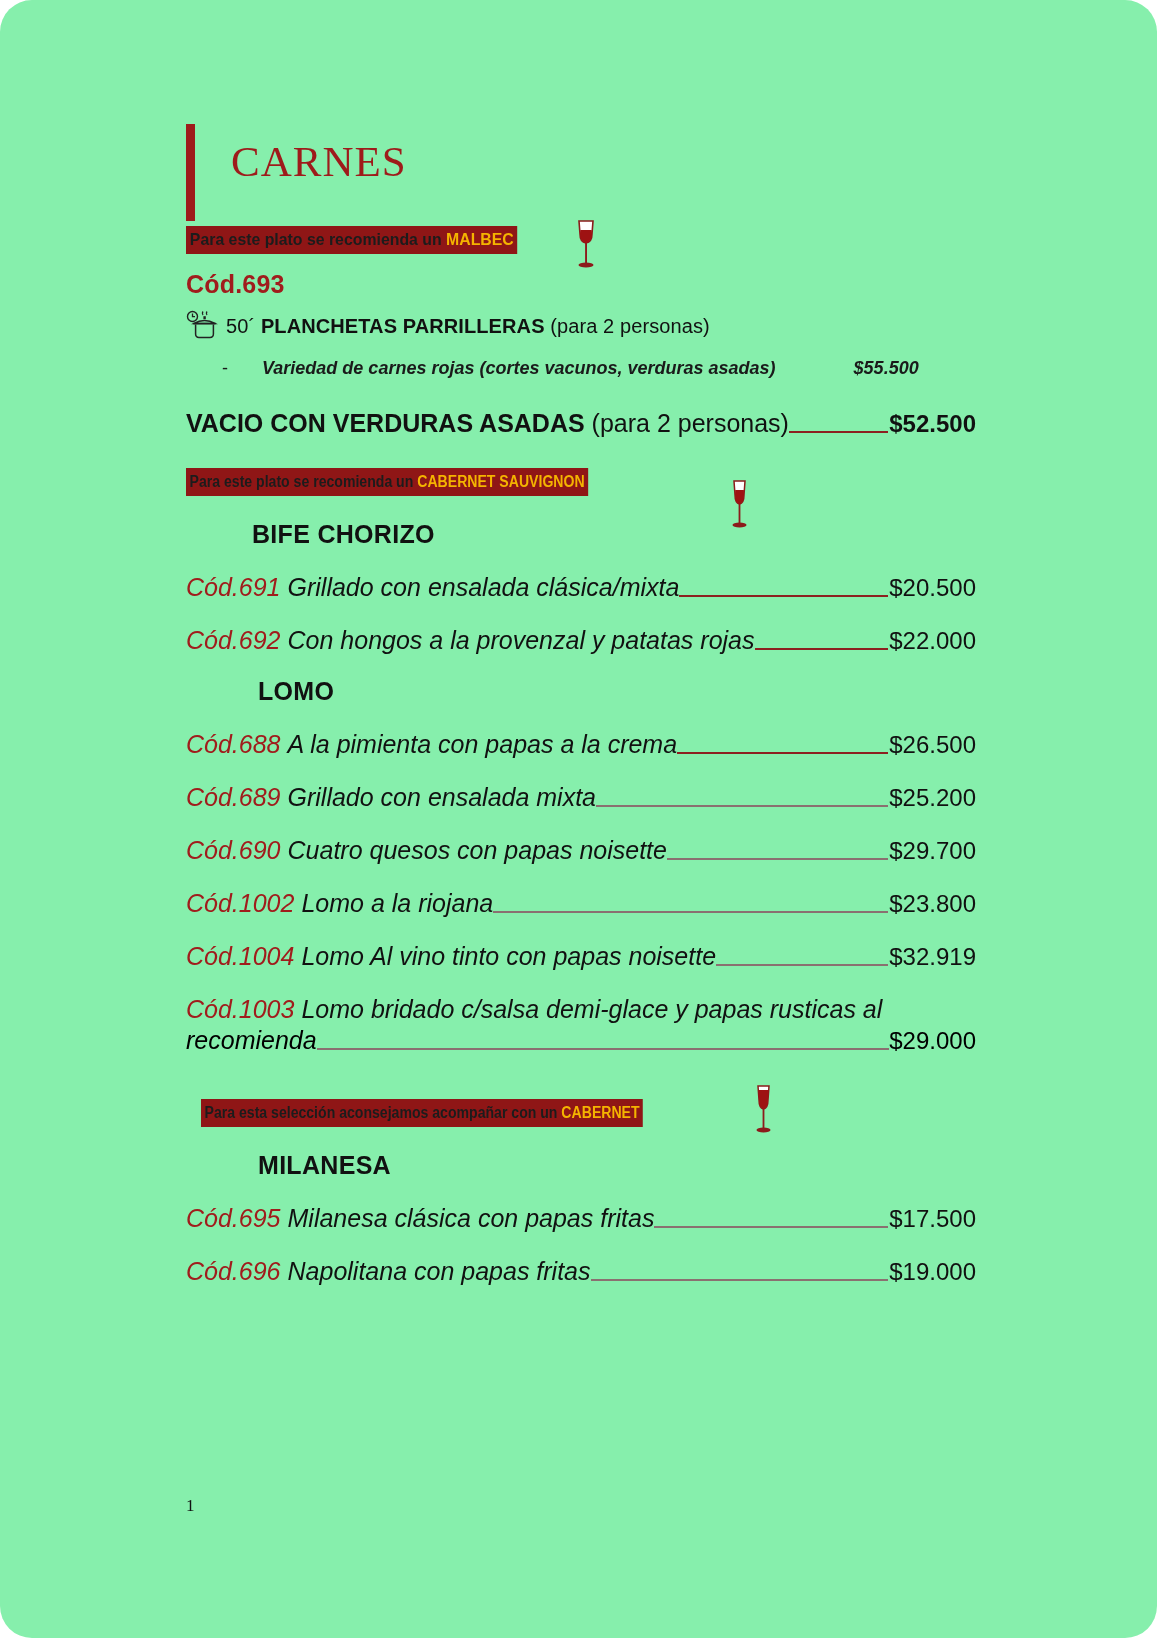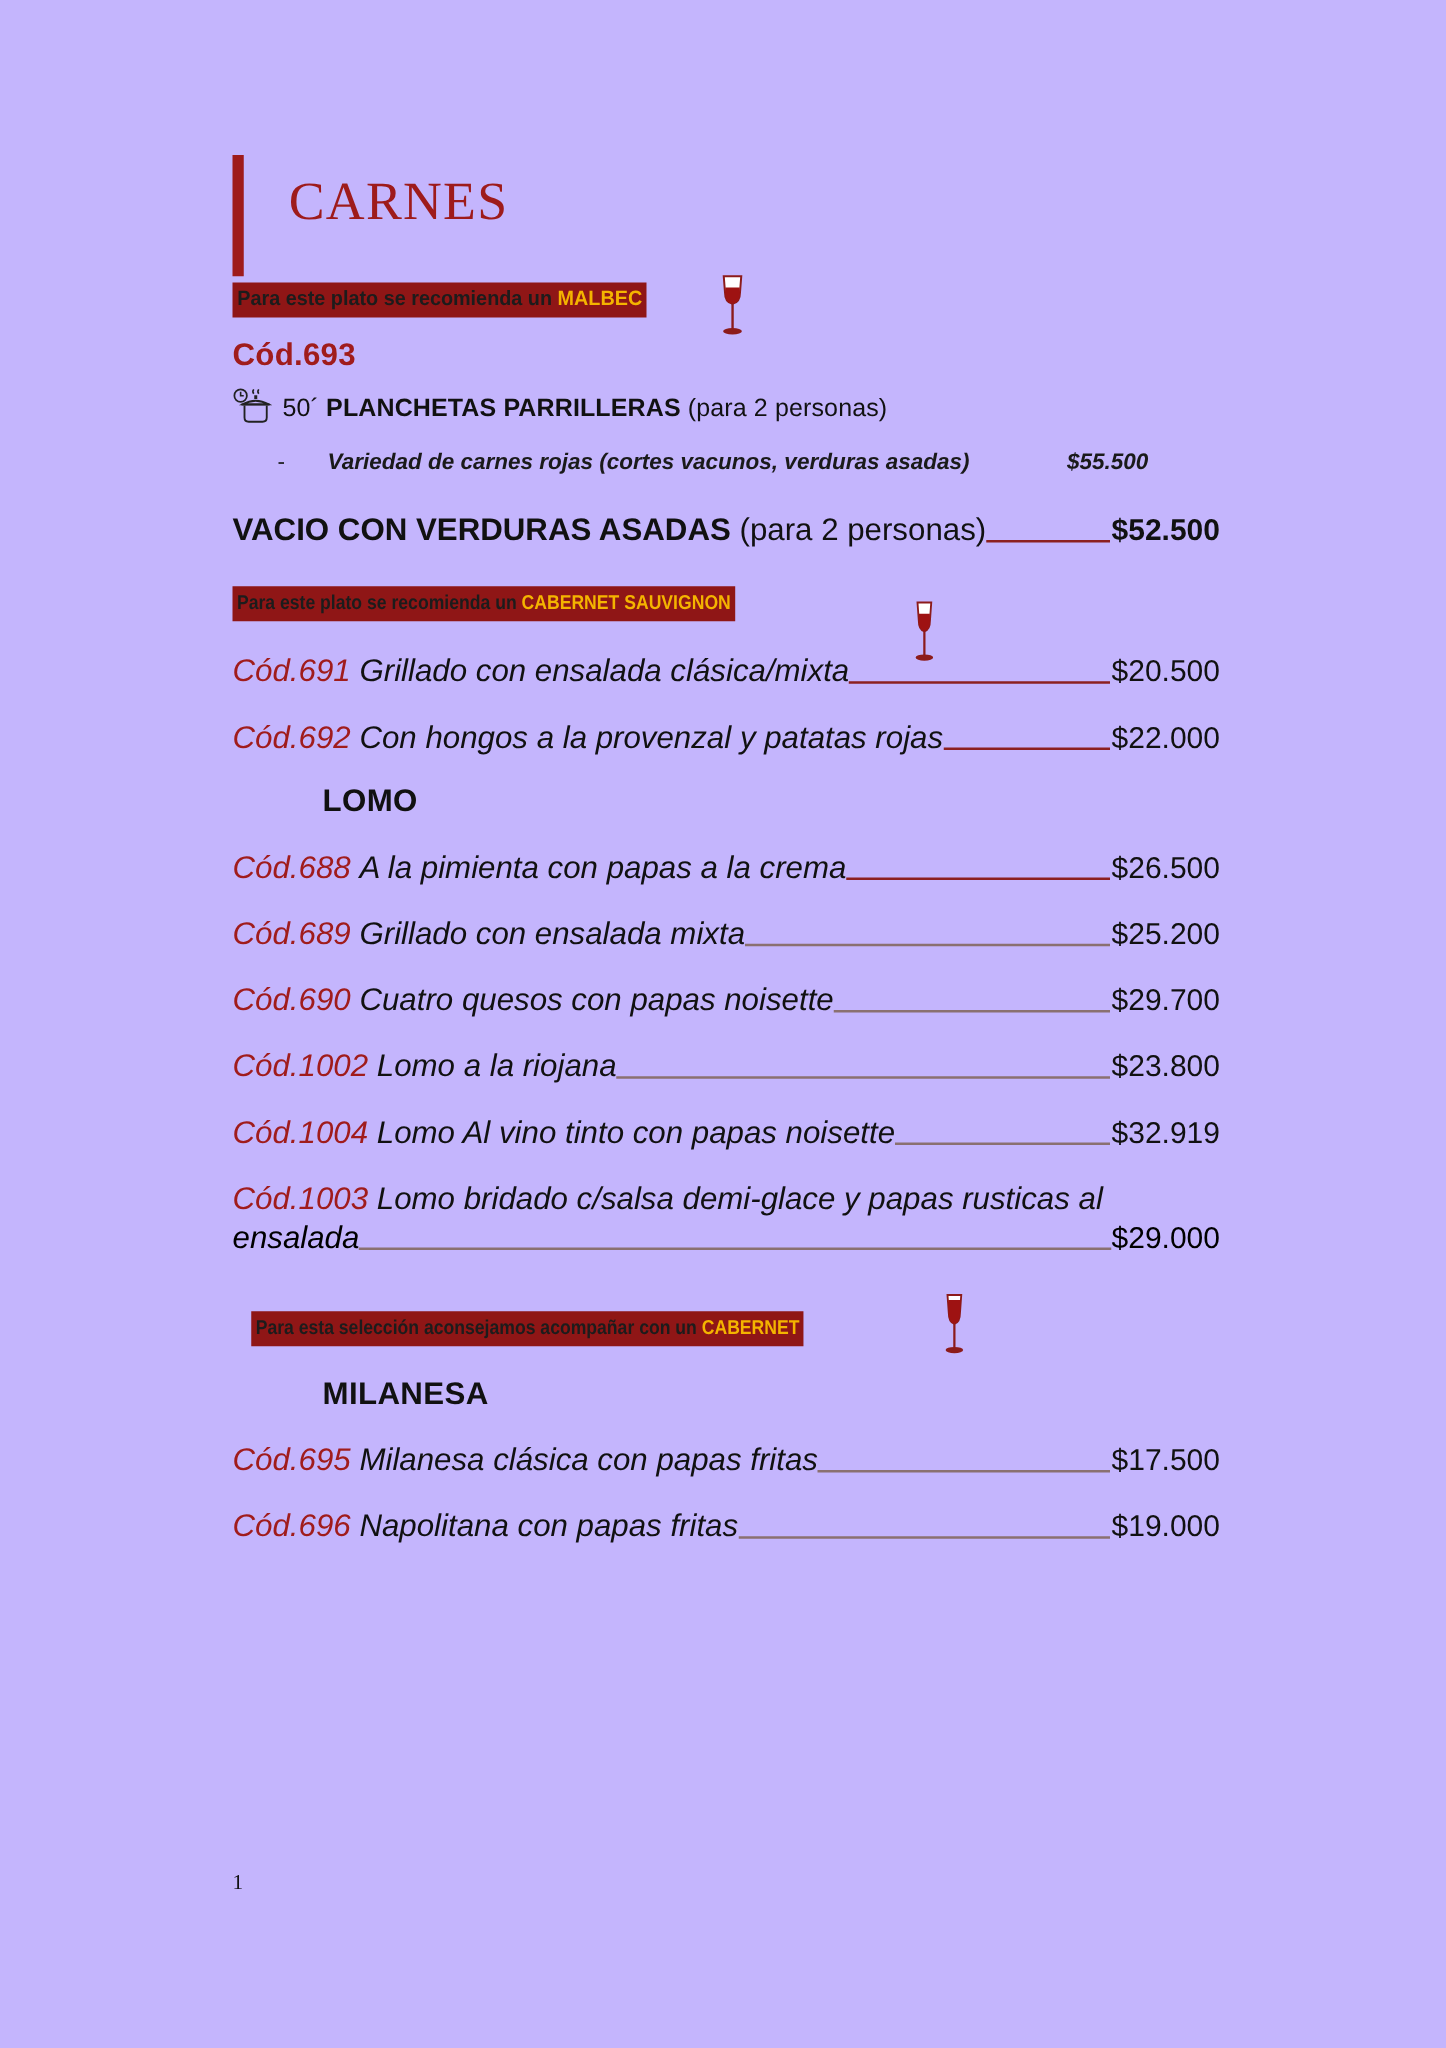--- a/index.html
+++ b/index.html
@@ -8,23 +8,24 @@
     background: #ffffff;
   }
   body {
     font-family: "Liberation Sans", sans-serif;
     color: #000000;
   }
   .page {
     position: relative;
     width: 1157px;
     height: 1638px;
-    background: #c4b5fd;
+    background: #86efac;
     margin: 0 auto;
     overflow: hidden;
+    border-radius: 32px;
   }
   .content {
     position: absolute;
     left: 186px;
     top: 0;
     width: 790px;
   }
 
   
   .title-block {
@@ -271,20 +272,21 @@
       <span class="wineglass" style="left:538px;top:10px;">
         <svg width="30" height="56" viewBox="0 0 30 56">
           <path d="M10 3 L21 3 L20 17 Q20 25 15.5 26 Q11 25 11 17 Z" fill="#ffffff" stroke="#8c1b1b" stroke-width="1.5"></path>
           <path d="M11.2 12 L19.9 12 L20 17 Q20 25 15.5 26 Q11 25 11 17 Z" fill="#9e1212"></path>
           <rect x="14.6" y="26" width="1.8" height="19" fill="#8c1b1b"></rect>
           <ellipse cx="15.5" cy="47" rx="7" ry="2.5" fill="#8c1b1b"></ellipse>
         </svg>
       </span>
     </div>
 
+    <div class="section-name">BIFE CHORIZO</div>
 
     <div class="menu-line">
       <span class="cod">Cód.691</span>
       <span class="desc">Grillado con ensalada clásica/mixta</span>
       <span class="leader red"></span>
       <span class="price">$20.500</span>
     </div>
 
     <div class="menu-line">
       <span class="cod">Cód.692</span>
@@ -328,21 +330,21 @@
       <span class="desc">Lomo Al vino tinto con papas noisette</span>
       <span class="leader grey"></span>
       <span class="price">$32.919</span>
     </div>
 
     <div class="menu-line">
       <span class="cod">Cód.1003</span>
       <span class="desc">Lomo bridado c/salsa demi-glace y papas rusticas al</span>
     </div>
     <div class="wrap-line">
-      <span class="desc">ensalada</span>
+      <span class="desc">recomienda</span>
       <span class="leader"></span>
       <span class="price">$29.000</span>
     </div>
 
     <div class="spacer-lg"></div>
 
     <div class="banner-row" style="margin-top:2px;padding-left:15px;">
       <span class="banner condensed"><span>Para esta selección aconsejamos acompañar con un </span><span class="wine-name">CABERNET</span></span>
       <span class="wineglass" style="left:562px;top:-16px;">
         <svg width="30" height="56" viewBox="0 0 30 56">

